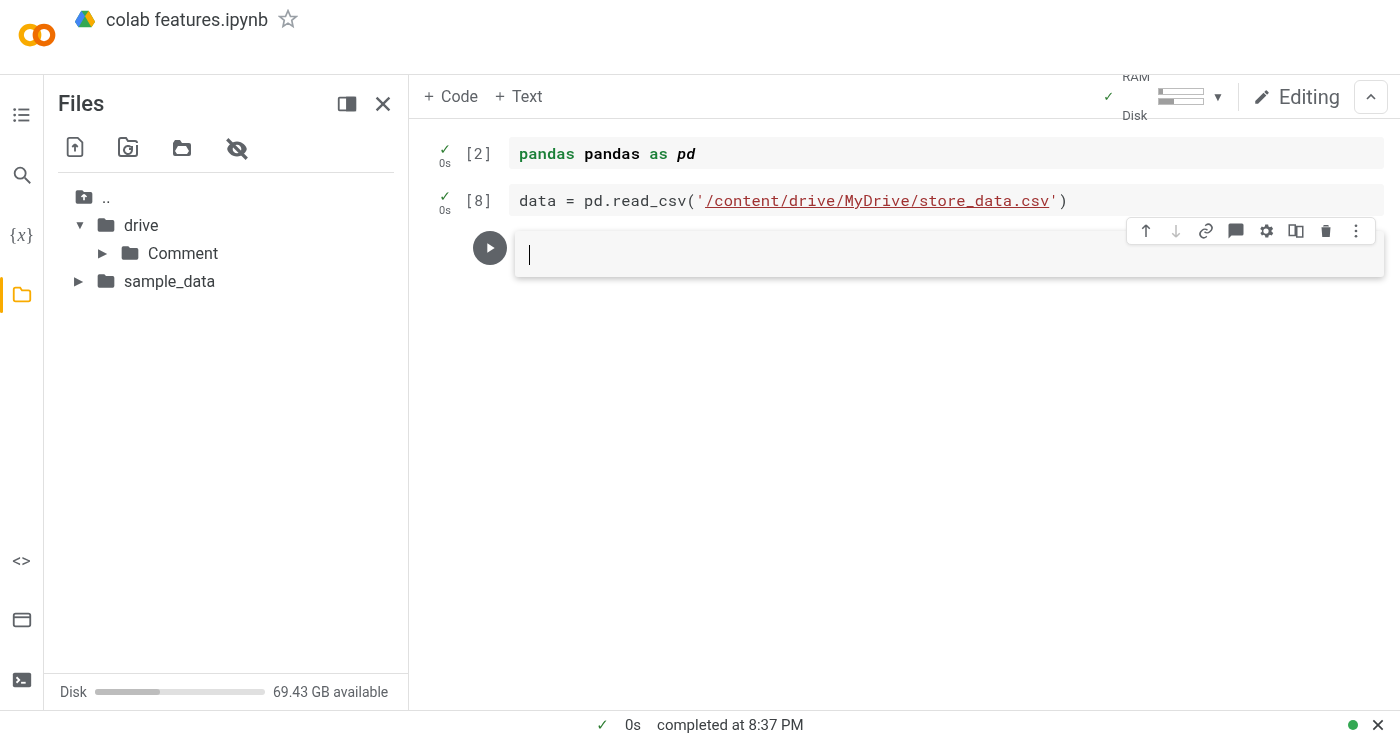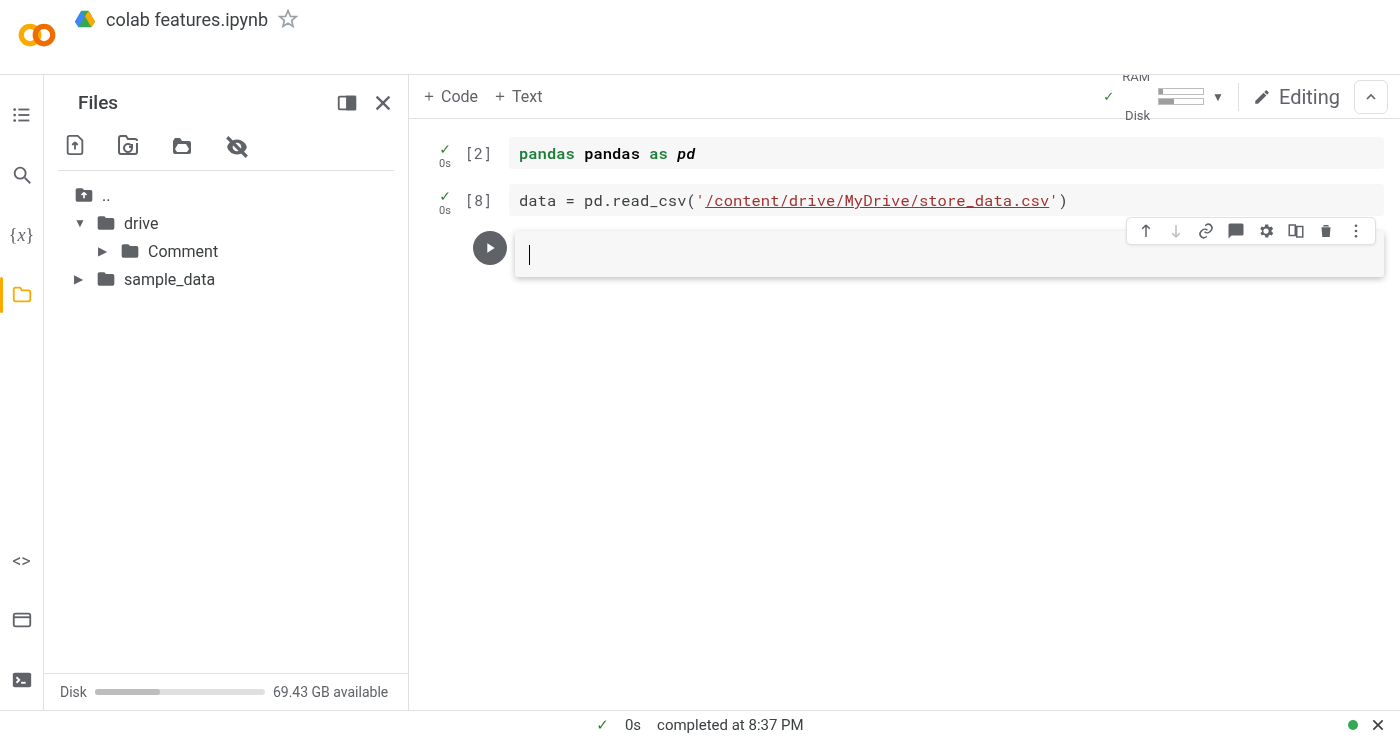--- a/index.html
+++ b/index.html
@@ -25,21 +25,21 @@
   .main { flex: 1; display: flex; overflow: hidden; }
 
   
   .leftrail { width: 44px; display: flex; flex-direction: column; align-items: center; padding-top: 28px; gap: 36px; border-right: 1px solid #e0e0e0; }
   .leftrail .rail-item { width: 24px; height: 24px; display: flex; align-items: center; justify-content: center; cursor: pointer; color: #5f6368; position: relative; }
   .rail-item.active::before { content: ""; position: absolute; left: -10px; top: -6px; width: 3px; height: 36px; background: #f9ab00; border-radius: 2px; }
 
   
   .files-panel { width: 365px; border-right: 1px solid #e0e0e0; display: flex; flex-direction: column; }
   .files-header { display: flex; align-items: center; justify-content: space-between; padding: 16px 14px 6px 14px; }
-  .files-title { font-size: 19px; font-weight: 500; color: #3c4043; margin-left: 20px; }
+  .files-title { font-size: 22px; font-weight: 500; color: #3c4043; }
   .files-header-icons { display: flex; gap: 14px; color: #5f6368; }
   .files-header-icons span { cursor: pointer; }
   .files-toolbar { display: flex; gap: 30px; padding: 14px 16px 10px 20px; color: #5f6368; }
   .files-toolbar span { cursor: pointer; }
   .files-divider { height: 1px; background: #e0e0e0; margin: 0 14px 6px 14px; }
   .file-tree { flex: 1; overflow: auto; padding: 4px 14px; font-size: 16px; }
   .tree-row { display: flex; align-items: center; gap: 8px; padding: 4px 0; cursor: pointer; }
   .tree-indent-1 { padding-left: 16px; }
   .tree-indent-2 { padding-left: 40px; }
   .tree-chevron { width: 14px; color: #5f6368; font-size: 12px; }
@@ -47,21 +47,21 @@
   .files-footer { padding: 10px 16px; border-top: 1px solid #e0e0e0; font-size: 14px; color: #5f6368; display: flex; align-items: center; gap: 8px; }
   .disk-bar { flex: 0 0 170px; height: 6px; background: #e0e0e0; border-radius: 3px; position: relative; }
   .disk-bar-fill { position: absolute; left: 0; top: 0; bottom: 0; width: 38%; background: #bdbdbd; border-radius: 3px; }
 
   
   .nb-area { flex: 1; display: flex; flex-direction: column; overflow: hidden; background: #fff; }
   .nb-toolbar { height: 44px; border-bottom: 1px solid #e0e0e0; display: flex; align-items: center; padding: 0 12px; gap: 14px; font-size: 16px; color: #5f6368; }
   .nb-toolbar .spacer { flex: 1; }
   .add-btn { display: flex; align-items: center; gap: 4px; cursor: pointer; }
   .resources { display: flex; align-items: center; gap: 8px; font-size: 13px; }
-  .res-labels { display: flex; flex-direction: column; align-items: flex-end; line-height: 1.1; gap: 25px; }
+  .res-labels { display: flex; flex-direction: column; line-height: 1.1; gap: 25px; }
   .res-bars { display: flex; flex-direction: column; gap: 3px; }
   .res-bar { width: 46px; height: 7px; border: 1px solid #bdbdbd; position: relative; }
   .res-bar-fill { position: absolute; left: 0; top: 0; bottom: 0; background: #9e9e9e; }
   .green-check { color: #2e7d32; }
   .editing { display: flex; align-items: center; gap: 8px; cursor: pointer; color: #5f6368; font-size: 20px; }
   .chevron-box { width: 34px; height: 34px; border: 1px solid #e0e0e0; border-radius: 6px; display: flex; align-items: center; justify-content: center; cursor: pointer; color: #5f6368; }
   .tb-divider { width: 1px; height: 28px; background: #e0e0e0; }
 
   .nb-cells { padding: 18px 16px; overflow: auto; flex: 1; }
   .cell { position: relative; display: flex; align-items: flex-start; margin-bottom: 14px; }

